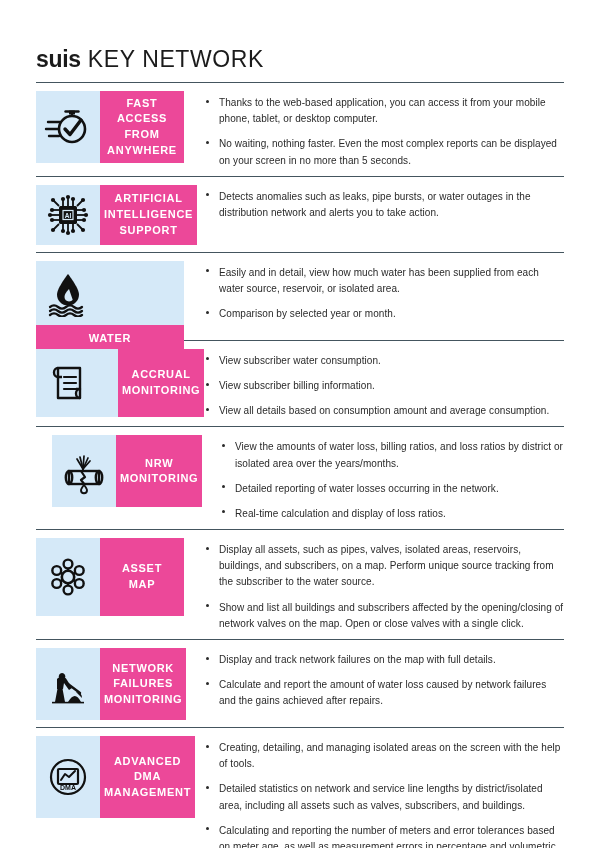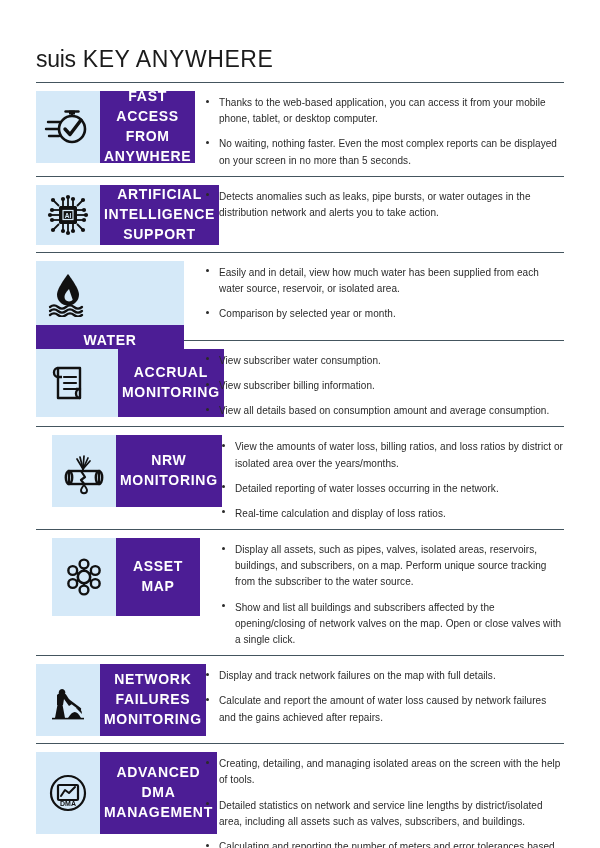--- a/index.html
+++ b/index.html
@@ -25,21 +25,21 @@
     padding-top: 46px;
   }
   .page-title {
     font-size: 23px;
     letter-spacing: 0.6px;
     font-weight: 300;
     color: #1b1b1b;
     white-space: nowrap;
   }
   .page-title .brand {
-    font-weight: 400;
+    font-weight: 700;
     letter-spacing: -0.3px;
   }
 
   .rows {
     margin-top: 9px;
   }
 
   .feature-row {
     display: flex;
     align-items: flex-start;
@@ -65,29 +65,29 @@
     display: flex;
     align-items: center;
     justify-content: center;
     background: #d5e9f8;
   }
   .icon-cell svg {
     display: block;
   }
   .label-cell {
     flex: 1 1 auto;
-    background: #4c1d95;
+    background: #ec4899;
     color: #ffffff;
     display: flex;
     flex-direction: column;
     align-items: center;
     justify-content: center;
     text-align: center;
     font-weight: 700;
-    font-size: 14px;
+    font-size: 11px;
     letter-spacing: 0.7px;
     line-height: 1.42;
     padding: 6px 4px;
     box-sizing: border-box;
   }
   .label-cell .ln { display: block; white-space: nowrap; }
 
   .bullets {
     flex: 1 1 auto;
     padding-left: 22px;
@@ -113,32 +113,32 @@
     border-radius: 50%;
     background: #2a2a2a;
   }
 
   
   .r0 .badge { height: 72px; }
   .r1 .badge { height: 60px; }
   .r2 .badge { height: 72px; flex-direction: column; }
   .r3 .badge { height: 68px; gap: 18px; }
   .r4 .badge { height: 72px; margin-left: 16px; }
-  .r5 .badge { height: 78px; margin-left: 16px; }
+  .r5 .badge { height: 78px; }
   .r6 .badge { height: 72px; }
   .r7 .badge { height: 82px; }
 </style>
 </head>
 <body>
 
 <div class="page">
 
   <div class="title-wrap">
     <div class="page-title">
-      <span class="brand">suis</span><span> KEY ANYWHERE</span>
+      <span class="brand">suis</span><span> KEY NETWORK</span>
     </div>
   </div>
 
   <div class="rows">
       <hr class="row-divider">
       <div class="feature-row r0">
         <div class="badge">
           <div class="icon-cell">
             <svg width="48" height="48" viewBox="0 0 48 48">
               <circle cx="28" cy="26" r="13" fill="none" stroke="#111" stroke-width="2.6"></circle>

